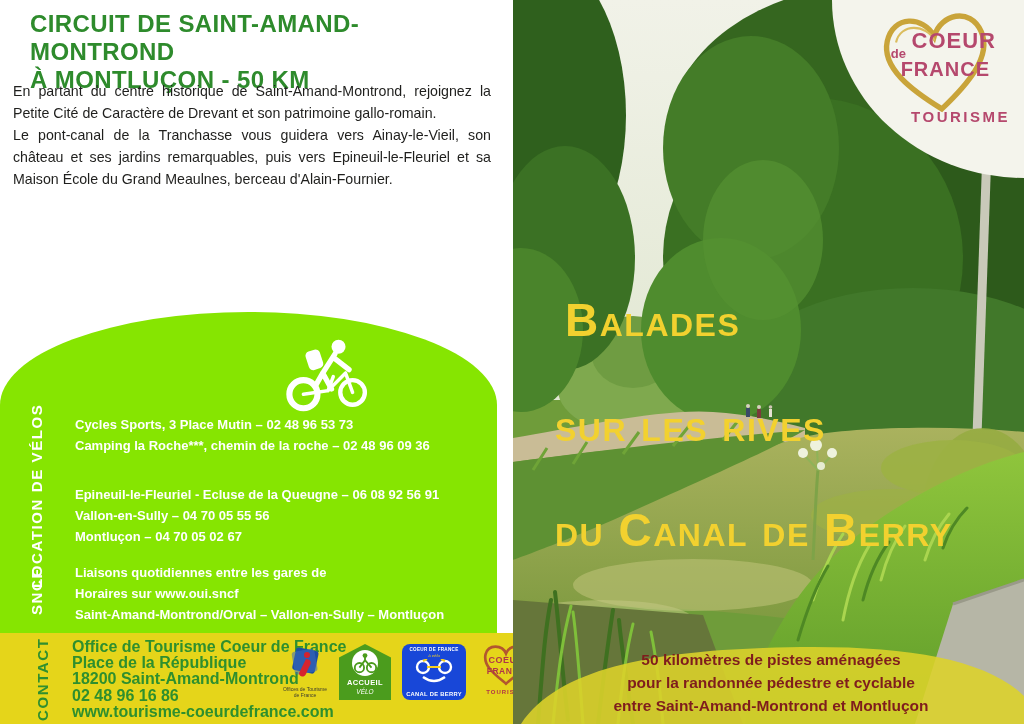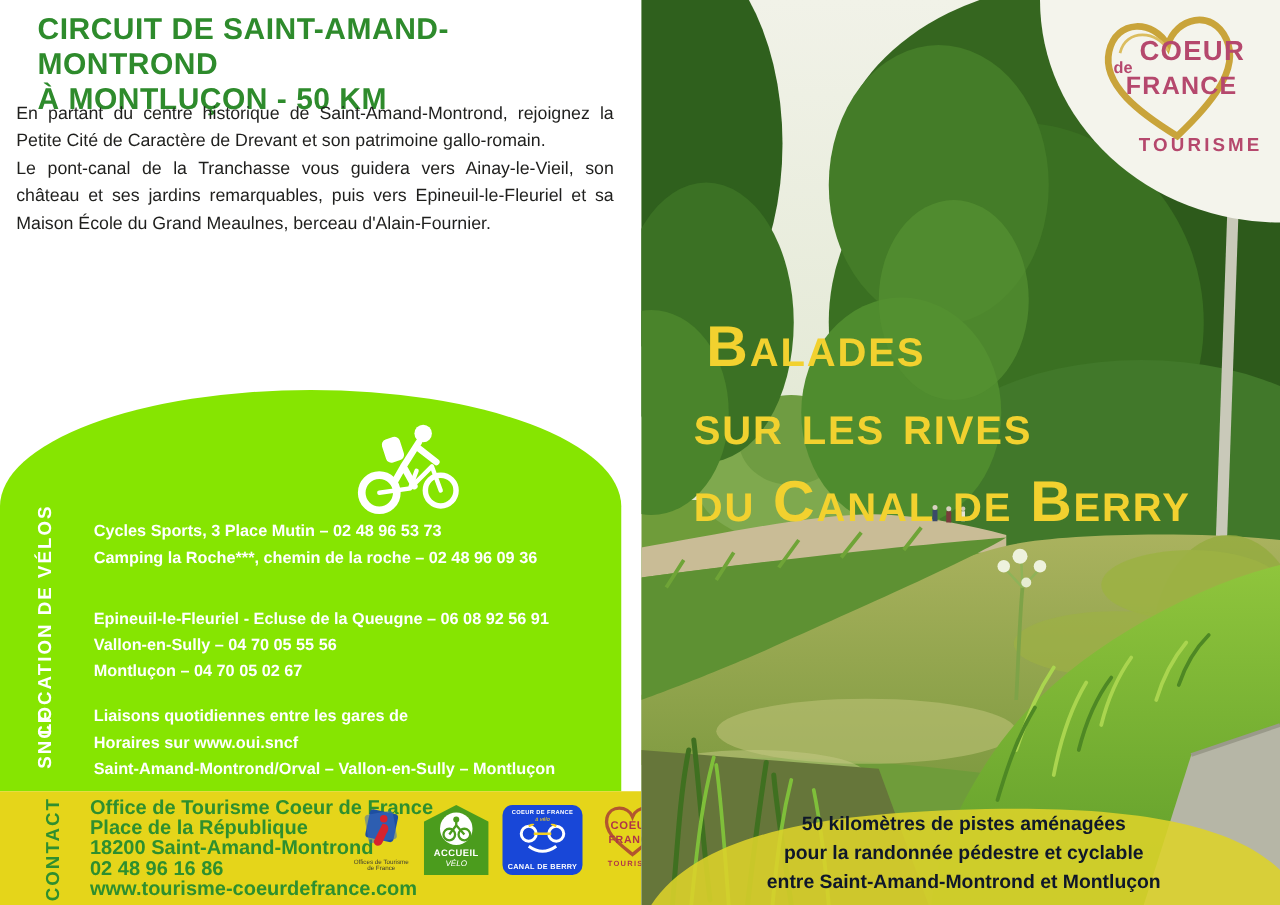--- a/index.html
+++ b/index.html
@@ -50,24 +50,24 @@
   .scenery{position:absolute;left:0;top:0;}
   .badge{position:absolute;top:0;right:0;width:192px;height:178px;background:#f4f4ec;
          border-bottom-left-radius:100% 100%;}
   .badge-heart{position:absolute;top:4px;right:22px;transform:rotate(-6deg);}
   .badge span{position:absolute;color:#b5486d;font-weight:bold;}
   .b-coeur{top:28px;right:28px;font-size:22px;letter-spacing:1px;}
   .b-de{top:46px;right:118px;font-size:13px;}
   .b-france{top:58px;right:34px;font-size:20px;letter-spacing:1px;}
   .b-tourisme{top:108px;right:14px;font-size:15px;letter-spacing:2.5px;font-weight:600;}
   .photo-title{position:absolute;left:42px;top:246px;color:#f2d12f;font-weight:bold;}
-  .photo-title div{font-variant:small-caps;font-size:46px;line-height:62px;letter-spacing:1.5px;}
+  .photo-title div{font-variant:small-caps;font-size:46px;line-height:62px;letter-spacing:1.5px;margin-top:43px;}
   .photo-title div:first-child{padding-left:10px;}
   .caption{position:absolute;left:28px;top:648px;width:460px;text-align:center;
-           color:#0f172a;font-size:15.5px;line-height:23px;font-weight:600;}
+           color:#7f1d1d;font-size:15.5px;line-height:23px;font-weight:600;}
 </style>
 </head>
 <body>
 
 <div class="sheet">
 
   <div class="page-left">
 
     <div class="doc-title">
       <div>CIRCUIT DE SAINT-AMAND-MONTROND</div>

